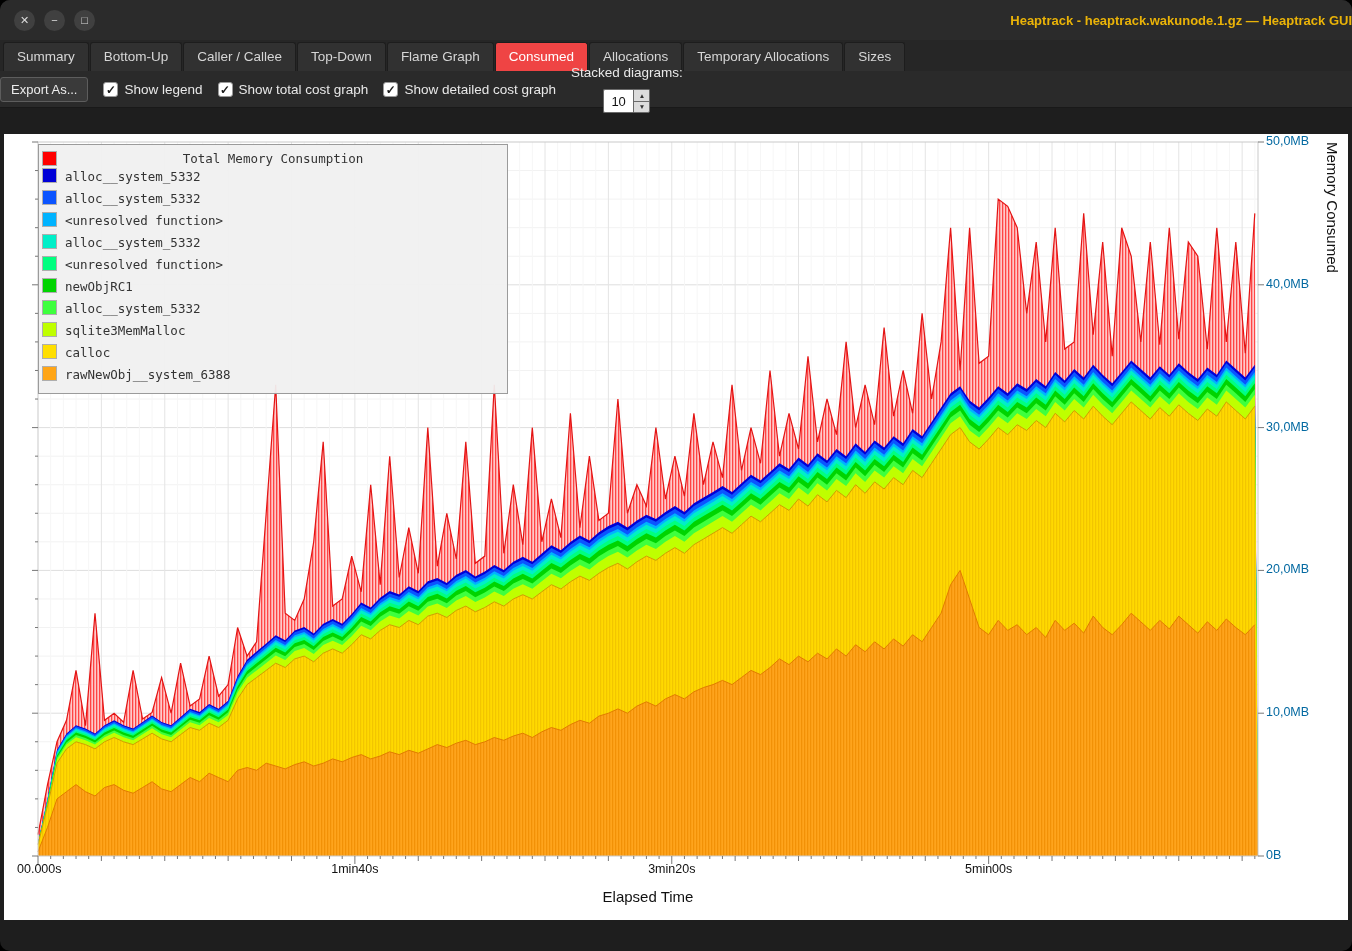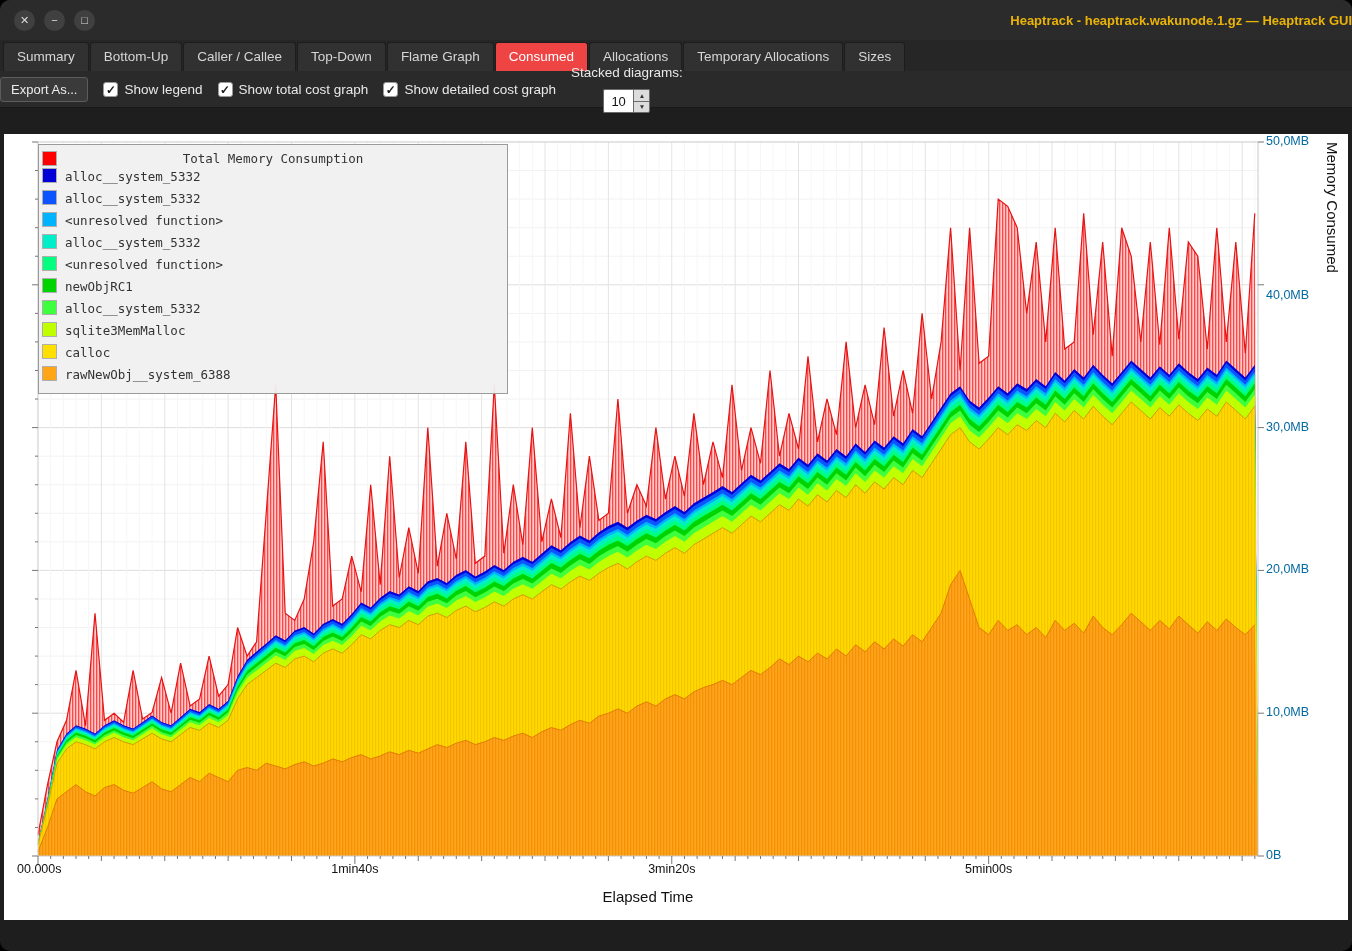--- a/index.html
+++ b/index.html
@@ -440,21 +440,21 @@
           </div>
         </div>
     </div>
 
     <div class="x-axis-title">Elapsed Time</div>
     <div class="y-axis-title">Memory Consumed</div>
   <div class="ytick" style="top: 714px;">0B</div>
       <div class="ytick" style="top: 571.2px;">10,0MB</div>
       <div class="ytick" style="top: 428.4px;">20,0MB</div>
       <div class="ytick" style="top: 285.6px;">30,0MB</div>
-      <div class="ytick" style="top: 142.8px; margin-top: 11px;">40,0MB</div>
+      <div class="ytick" style="top: 142.8px;">40,0MB</div>
       <div class="ytick" style="top: 0px;">50,0MB</div>
       <div class="xtick" style="left: 13px;">00.000s</div>
       <div class="xtick" style="left: 305.883px; width: 90px; text-align: center;">1min40s</div>
       <div class="xtick" style="left: 622.766px; width: 90px; text-align: center;">3min20s</div>
       <div class="xtick" style="left: 939.649px; width: 90px; text-align: center;">5min00s</div>
     </div>
 
 </div>
 
 </body></html>

